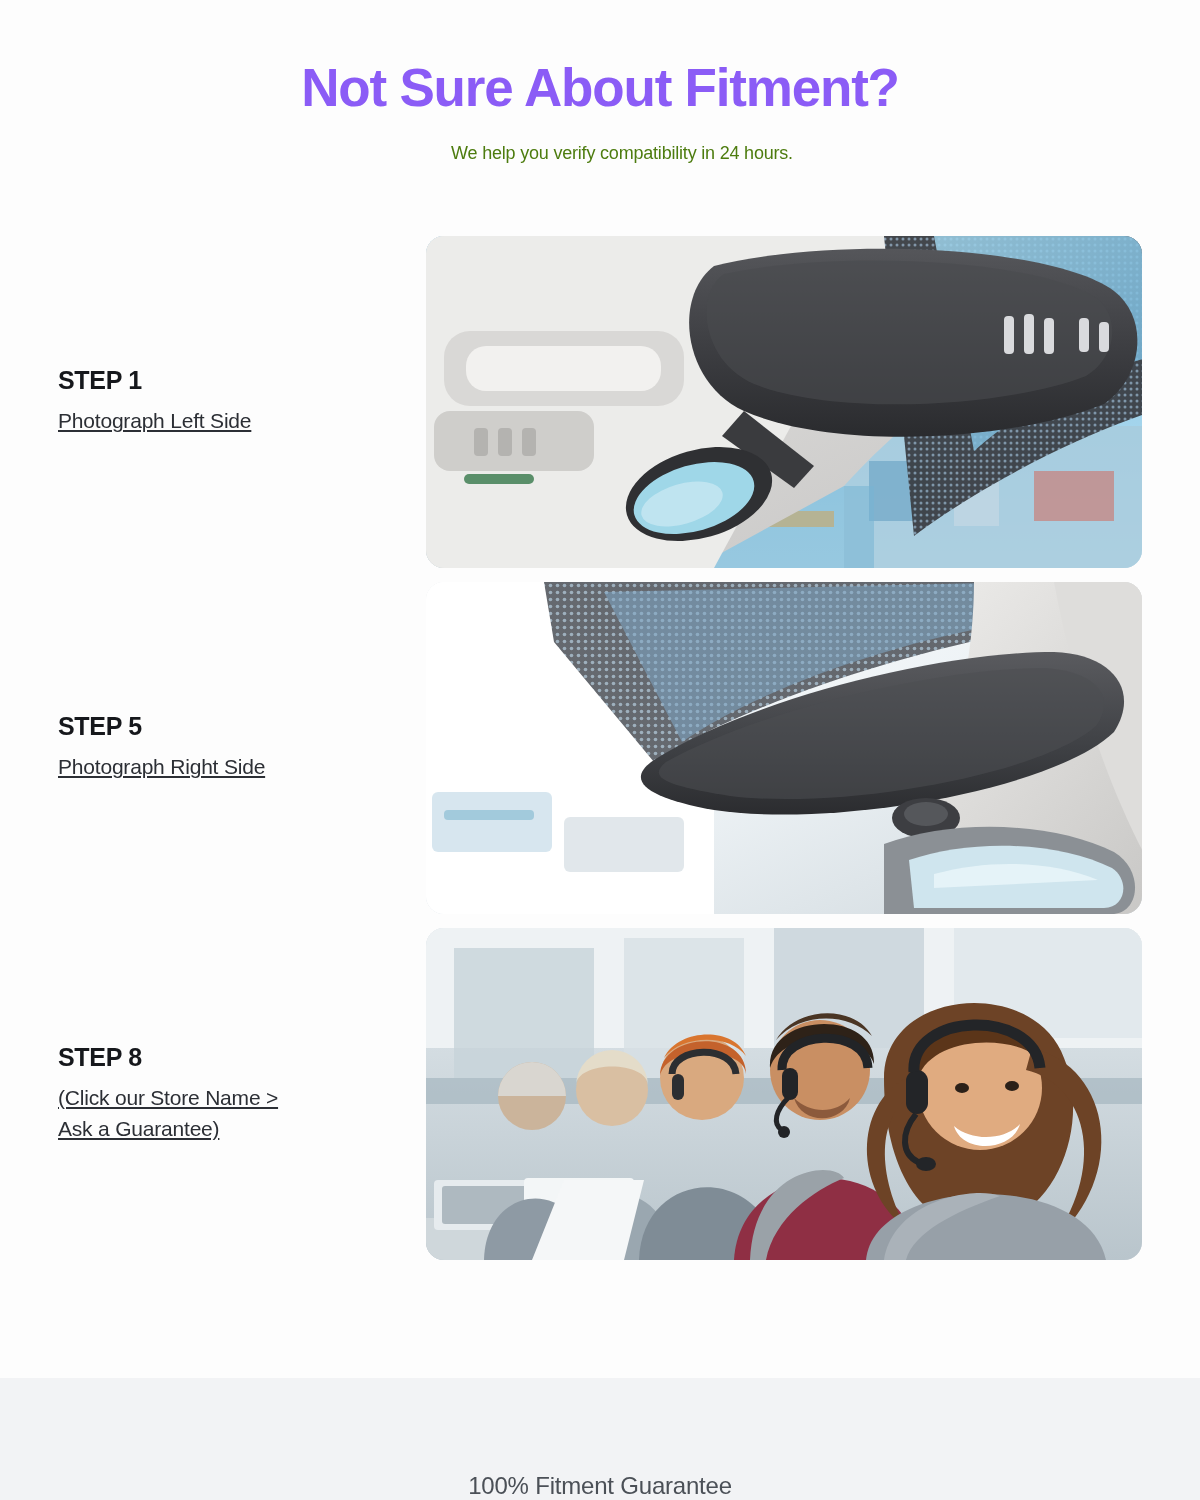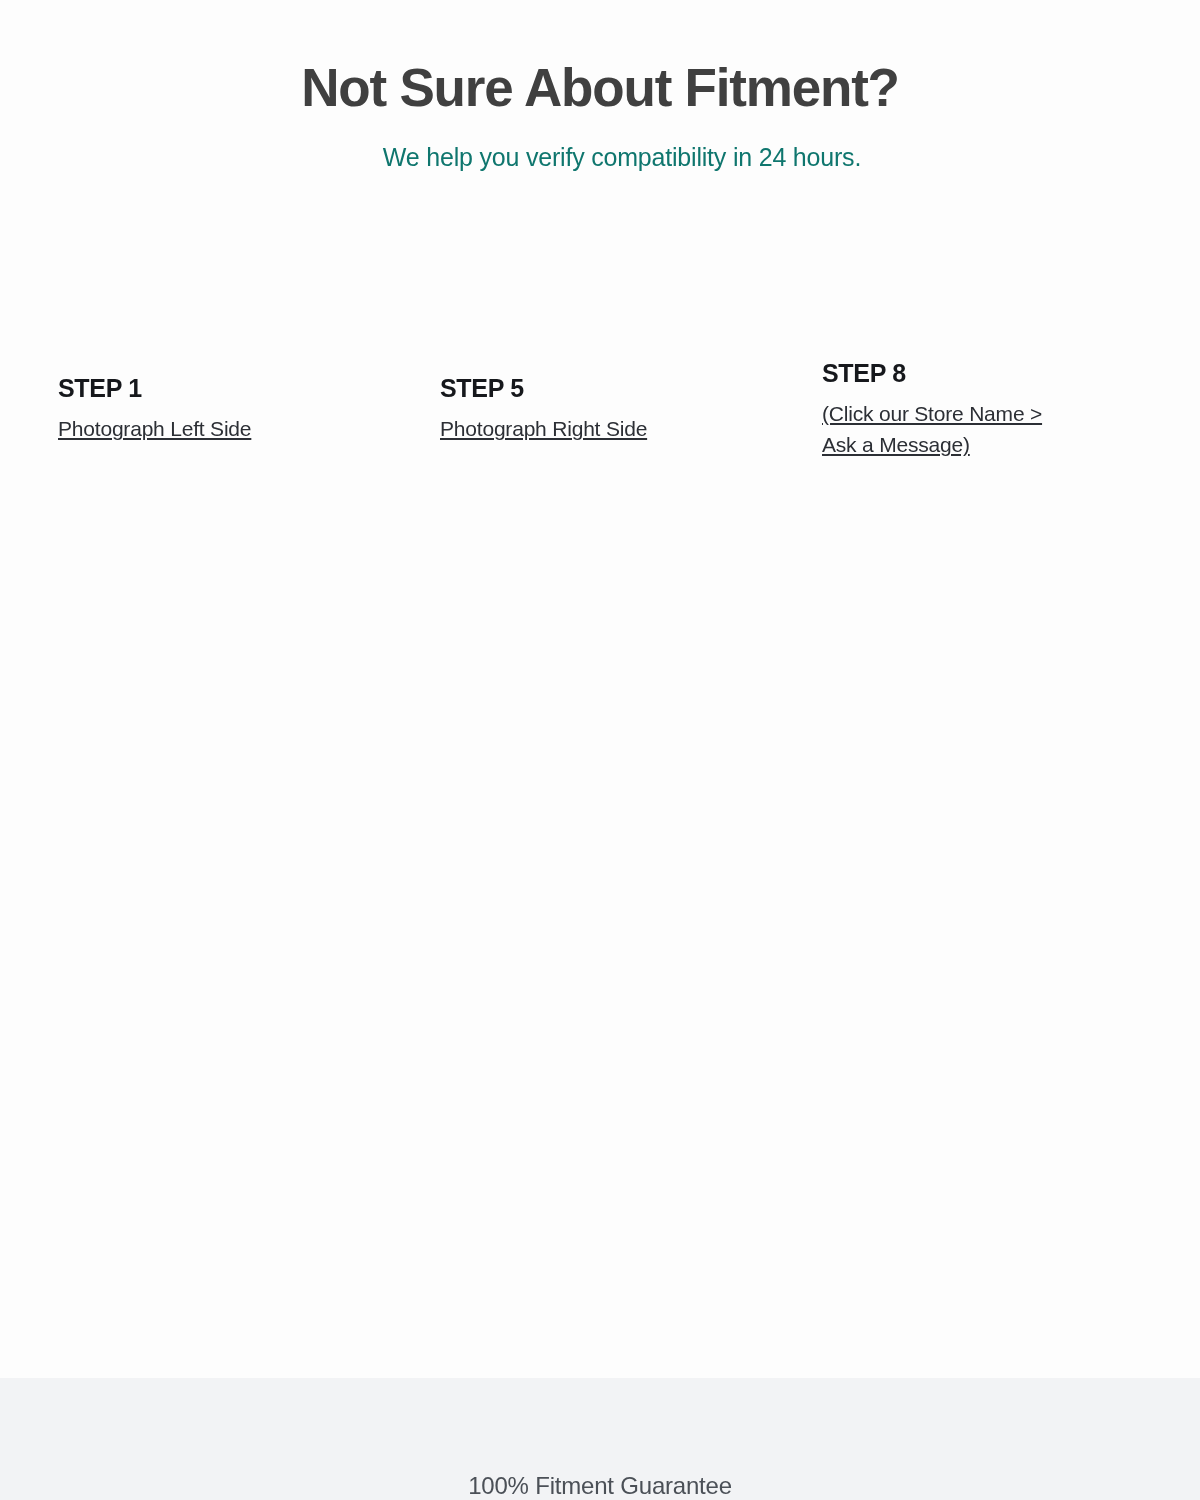--- a/index.html
+++ b/index.html
@@ -27,39 +27,40 @@
 
   
   .header {
     padding-top: 58px;
     text-align: center;
   }
 
   .title {
     font-size: 53px;
     font-weight: 700;
-    color: #404040;
+    color: #8b5cf6;
     letter-spacing: -1.2px;
     line-height: 1.15;
   }
 
   .subtitle {
     margin-top: 24px;
-    font-size: 25px;
-    color: #0f766e;
+    font-size: 18px;
+    color: #4d7c0f;
     font-weight: 400;
     letter-spacing: -0.2px;
     padding-left: 44px;
   }
 
   
   .steps {
     margin-top: 72px;
     flex: 1;
     display: flex;
+    flex-direction: column;
     gap: 14px;
     padding-left: 58px;
     padding-right: 58px;
   }
 
   .step-row {
     display: flex;
     align-items: center;
     height: 332px;
   }
@@ -253,21 +254,21 @@
           <path d="M520 292 C580 276 640 280 684 298 L520 306 Z" fill="#eaf6fa" opacity="0.8"></path>
         </svg>
       </div>
     </div>
 
     <div class="step-row">
       <div class="step-text">
         <div class="step-label">STEP 8</div>
         <div class="step-desc">
           <span class="sub-line">(Click our Store Name &gt;</span>
-          <span class="sub-line">Ask a Message)</span>
+          <span class="sub-line">Ask a Guarantee)</span>
         </div>
       </div>
       <div class="step-image">
         <svg viewBox="0 0 740 332" preserveAspectRatio="xMidYMid slice">
           <defs>
             <linearGradient id="g3bg" x1="0" y1="0" x2="0" y2="1">
               <stop offset="0" stop-color="#e3eaee"></stop>
               <stop offset="1" stop-color="#b9c5cc"></stop>
             </linearGradient>
             <linearGradient id="g3hair" x1="0" y1="0" x2="0" y2="1">

